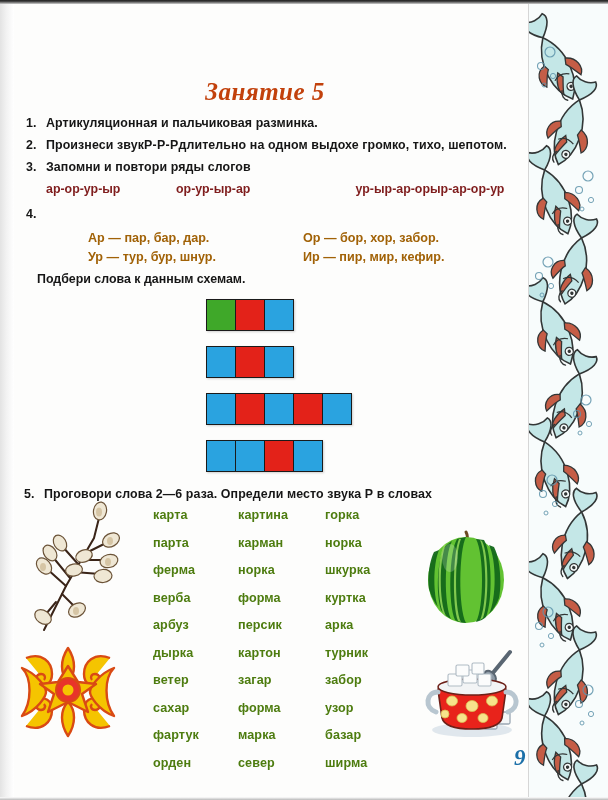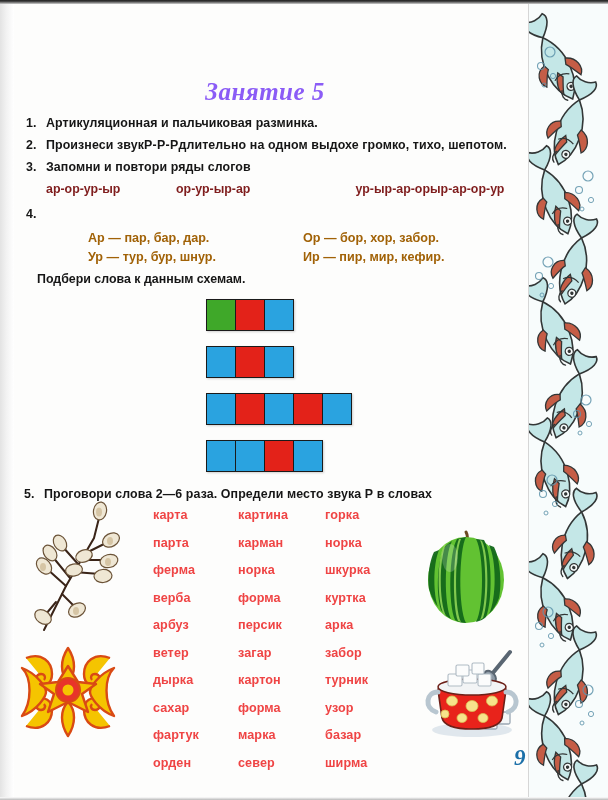--- a/index.html
+++ b/index.html
@@ -49,21 +49,21 @@
   
   .lesson-title {
     position: absolute;
     left: 0; top: 78px;
     width: 530px;
     text-align: center;
     font-family: "Liberation Serif", serif;
     font-style: italic;
     font-weight: bold;
     font-size: 25px;
-    color: #8b5cf6;
+    color: #c2410c;
     letter-spacing: 0.5px;
     z-index: 10;
   }
 
   
   .task {
     position: absolute;
     display: flex;
     align-items: flex-start;
     font-size: 12.4px;
@@ -155,21 +155,21 @@
     z-index: 10;
   }
   .word-row {
     display: flex;
     height: 27.5px;
     align-items: flex-start;
   }
   .word-row .w {
     font-size: 12.6px;
     font-weight: bold;
-    color: #ef4444;
+    color: #4d7c0f;
     letter-spacing: 0.1px;
   }
   .word-row .w:nth-child(1) { flex: 0 0 85px; }
   .word-row .w:nth-child(2) { flex: 0 0 87px; }
   .word-row .w:nth-child(3) { flex: 1 1 auto; }
 
   
   .page-number {
     position: absolute;
     left: 514px; top: 745px;
@@ -311,28 +311,28 @@
       <span class="w">верба</span>
       <span class="w">форма</span>
       <span class="w">куртка</span>
     </div>
     <div class="word-row">
       <span class="w">арбуз</span>
       <span class="w">персик</span>
       <span class="w">арка</span>
     </div>
     <div class="word-row">
+      <span class="w">дырка</span>
+      <span class="w">картон</span>
+      <span class="w">турник</span>
+    </div>
+    <div class="word-row">
       <span class="w">ветер</span>
       <span class="w">загар</span>
       <span class="w">забор</span>
-    </div>
-    <div class="word-row">
-      <span class="w">дырка</span>
-      <span class="w">картон</span>
-      <span class="w">турник</span>
     </div>
     <div class="word-row">
       <span class="w">сахар</span>
       <span class="w">форма</span>
       <span class="w">узор</span>
     </div>
     <div class="word-row">
       <span class="w">фартук</span>
       <span class="w">марка</span>
       <span class="w">базар</span>

